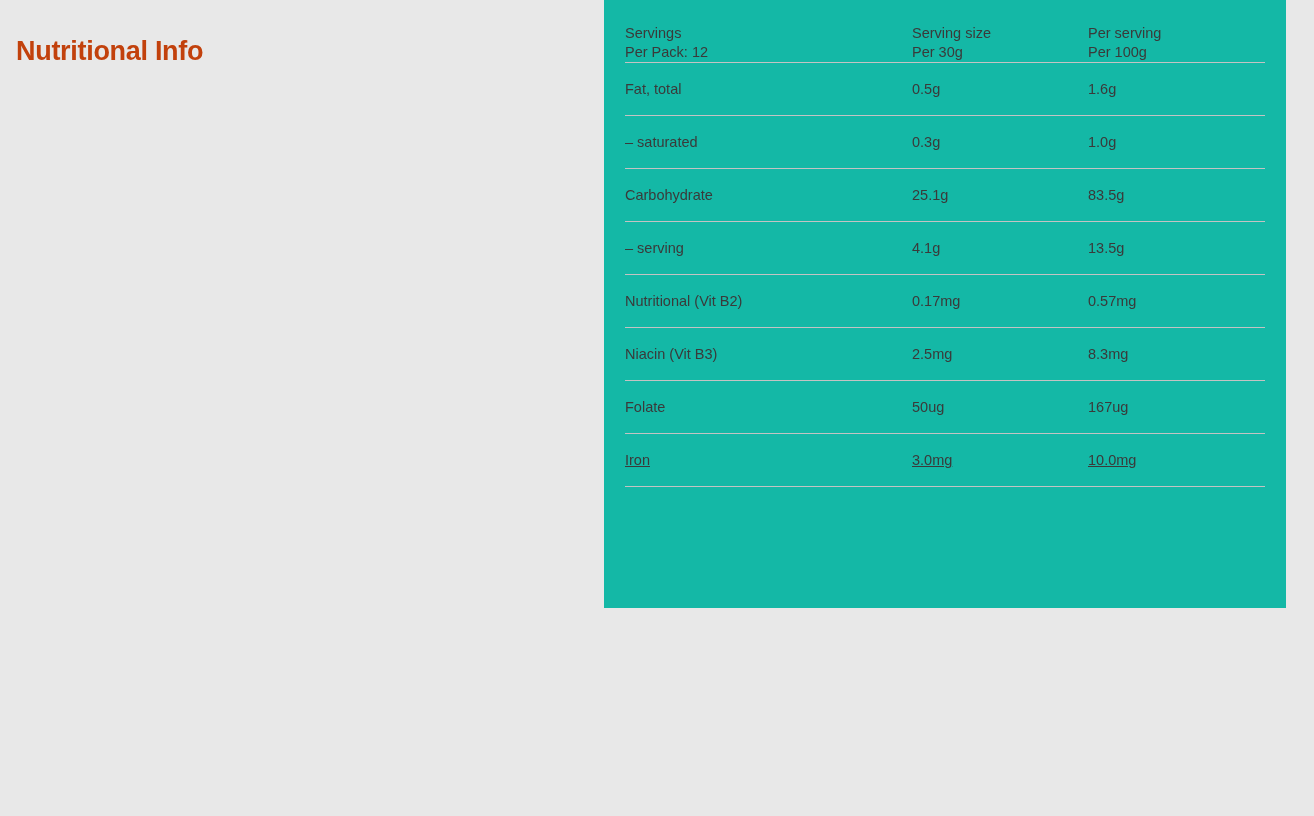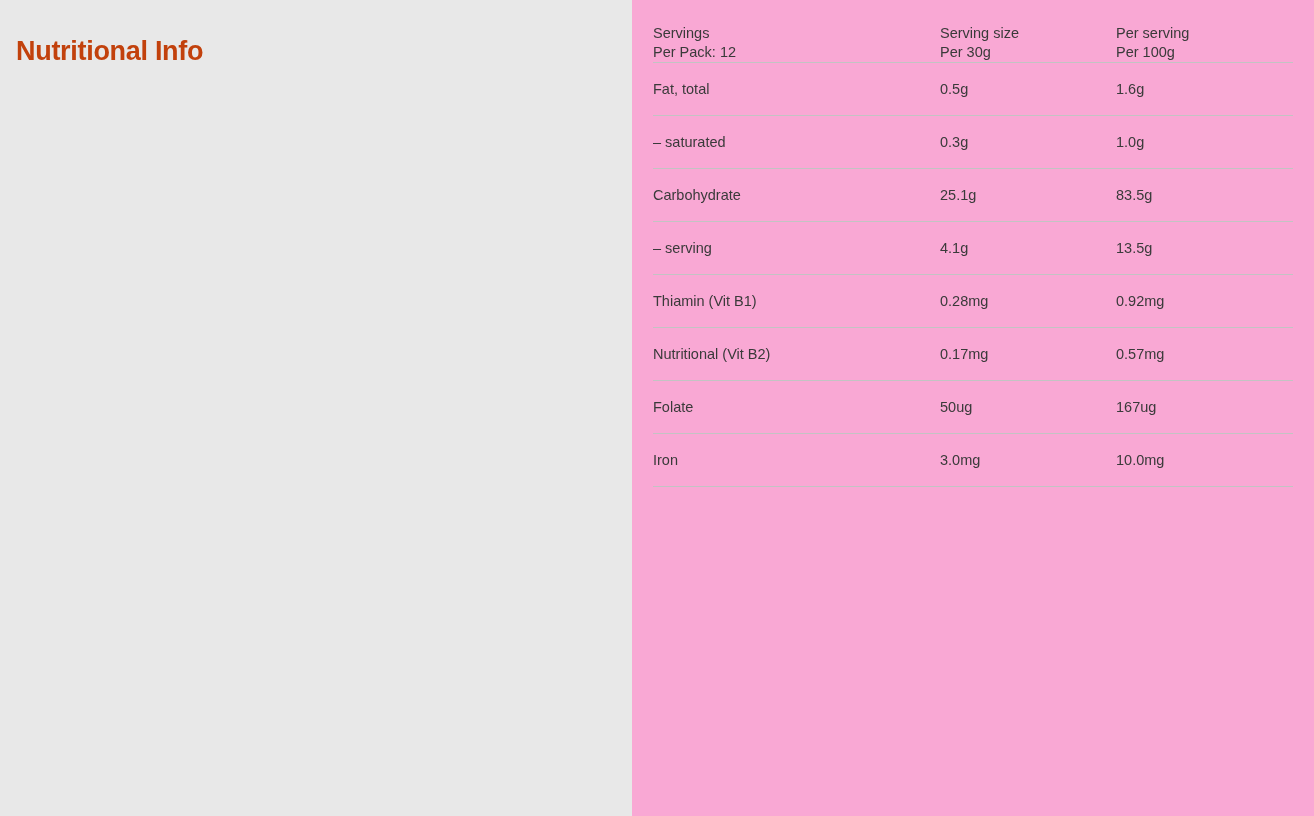--- a/index.html
+++ b/index.html
@@ -24,25 +24,25 @@
     left: 16px;
     top: 18px;
     font-size: 27px;
     font-weight: bold;
     color: #c2410c;
     letter-spacing: -0.3px;
     white-space: nowrap;
   }
   .nutrition-panel {
     position: absolute;
-    left: 632px;
+    left: 604px;
     top: 0;
     width: 682px;
-    height: 816px;
-    background: #f9a8d4;
+    height: 608px;
+    background: #14b8a6;
   }
   .nutrition-table {
     position: absolute;
     left: 21px;
     top: 24px;
     width: 640px;
     border-collapse: collapse;
     table-layout: fixed;
   }
   .nutrition-table col.c-label { width: 287px; }
@@ -66,20 +66,21 @@
     display: block;
   }
   tbody td {
     height: 52px;
     line-height: 52px;
     border-top: 1px solid #c3c3c3;
     white-space: nowrap;
   }
   tbody tr:last-child td {
     border-bottom: 1px solid #c3c3c3;
+    text-decoration: underline;
   }
 </style>
 </head>
 <body>
 
 <div class="page">
 
   <h1 class="page-title">Nutritional Info</h1>
 
   <div class="nutrition-panel">
@@ -120,28 +121,28 @@
           <td>Carbohydrate</td>
           <td>25.1g</td>
           <td>83.5g</td>
         </tr>
         <tr>
           <td>– serving</td>
           <td>4.1g</td>
           <td>13.5g</td>
         </tr>
         <tr>
-          <td>Thiamin (Vit B1)</td>
-          <td>0.28mg</td>
-          <td>0.92mg</td>
-        </tr>
-        <tr>
           <td>Nutritional (Vit B2)</td>
           <td>0.17mg</td>
           <td>0.57mg</td>
+        </tr>
+        <tr>
+          <td>Niacin (Vit B3)</td>
+          <td>2.5mg</td>
+          <td>8.3mg</td>
         </tr>
         <tr>
           <td>Folate</td>
           <td>50ug</td>
           <td>167ug</td>
         </tr>
         <tr>
           <td>Iron</td>
           <td>3.0mg</td>
           <td>10.0mg</td>

